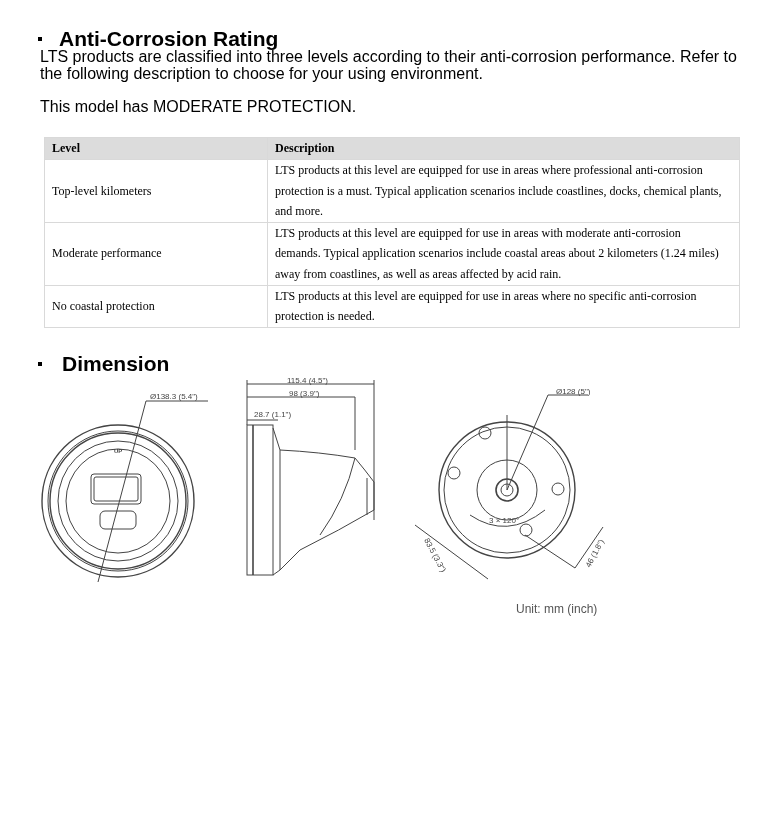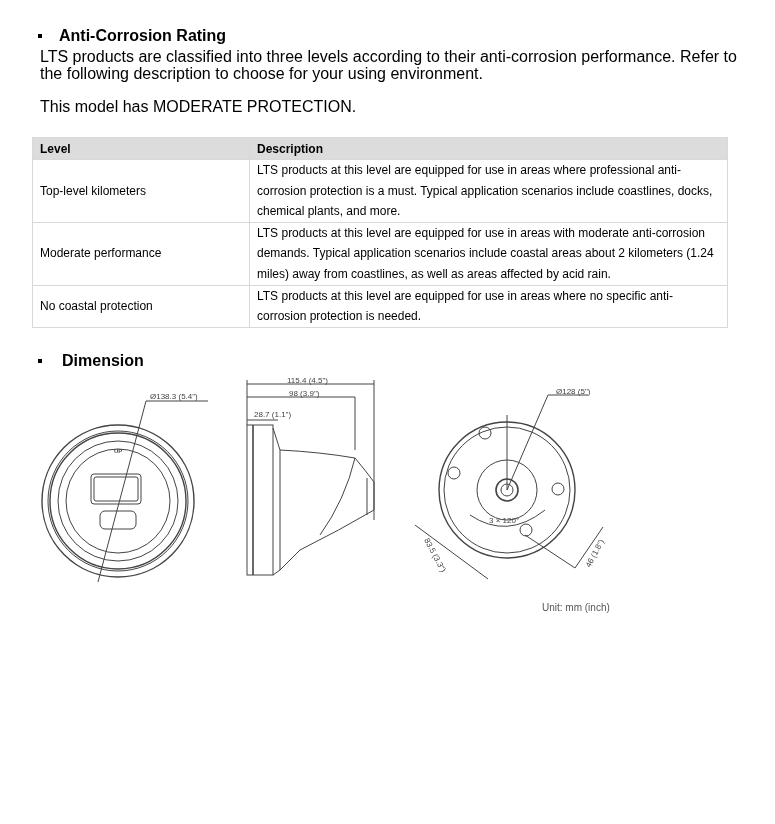--- a/index.html
+++ b/index.html
@@ -1,35 +1,35 @@
 <!DOCTYPE html>
 <html><head>
 <meta charset="utf-8">
 <style>
   html, body { margin: 0; padding: 0; background: #ffffff; }
   body { width: 775px; height: 824px; position: relative; overflow: hidden;
          font-family: "Liberation Sans", sans-serif; color: #000; }
   .section-title { position: absolute; left: 38px; display: flex; align-items: center;
-                   font-weight: bold; font-size: 16px; }
+                   font-weight: bold; font-size: 21px; }
   .bullet { display: inline-block; width: 4px; height: 4px; background: #000; margin-right: 17px; }
   #title1 { top: 27px; }
   #title2 { top: 352px; text-align: center; }
   #title2 .bullet { margin-right: 20px; }
   .para { position: absolute; left: 40px; font-size: 16px; line-height: 17px; width: 700px; }
   #intro { top: 48px; }
   #model-note { top: 98px; }
-  table.levels { position: absolute; left: 32px; top: 137px; width: 696px; border-collapse: collapse;
-                 font-size: 12px; }
+  table.levels { position: absolute; left: 44px; top: 137px; width: 696px; border-collapse: collapse;
+                 font-size: 12px; font-family: Liberation Serif, serif; }
   table.levels th, table.levels td { border: 1px solid #d9d9d9; text-align: left; vertical-align: middle; }
   table.levels th { background: #dcdcdc; font-weight: bold; height: 21px; padding: 0 0 0 7px; }
-  table.levels td { padding: 0 8px 0 7px; line-height: 20.5px; }
+  table.levels td { padding: 0 14px 0 7px; line-height: 20.5px; }
   table.levels td.level { width: 201px; }
   .drawing { position: absolute; }
   .dim { font-size: 8px; fill: #444; font-family: "Liberation Sans", sans-serif; }
-  .unit { position: absolute; left: 542px; top: 602px; font-size: 10px; color: #555; }
+  .unit { position: absolute; left: 516px; top: 602px; font-size: 12px; color: #555; }
 </style>
 </head>
 <body>
 
 <div class="section-title" id="title1">
   <span class="bullet"></span>
   <span>Anti-Corrosion Rating</span>
 </div>
 
 <div class="para" id="intro">LTS products are classified into three levels according to their anti-corrosion performance. Refer to the following description to choose for your using environment.</div>

